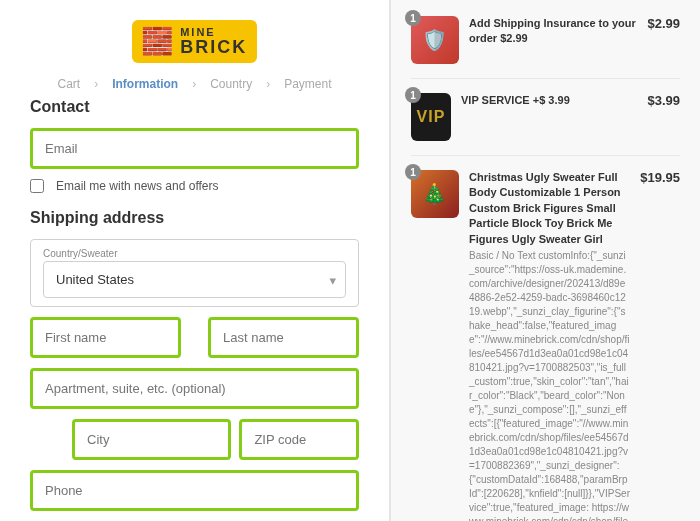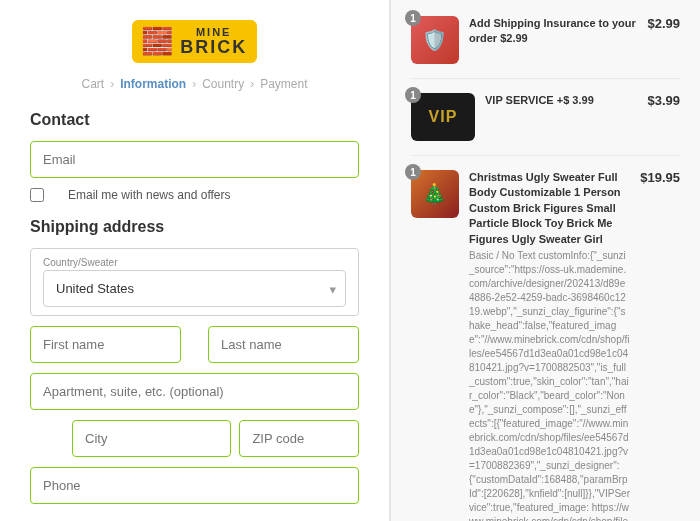--- a/index.html
+++ b/index.html
@@ -3,31 +3,31 @@
   <meta charset="utf-8">
   <style>
     * { box-sizing: border-box; margin: 0; padding: 0; }
     body { font-family: -apple-system, BlinkMacSystemFont, 'Segoe UI', Arial, sans-serif; font-size: 13px; color: #333; background: #fff; }
     .layout { display: flex; width: 700px; min-height: 521px; }
     
     .left-panel { width: 390px; padding: 20px 30px; border-right: 1px solid #e5e5e5; }
     .logo-area { display: flex; justify-content: center; margin-bottom: 14px; }
     .logo-box { display: flex; align-items: center; background: #f7c200; border-radius: 6px; padding: 6px 10px; }
     .logo-icon { font-size: 26px; margin-right: 6px; }
-    .logo-text { display: flex; flex-direction: column; line-height: 1; align-items: center; }
+    .logo-text { display: flex; flex-direction: column; line-height: 1; }
     .logo-mine { font-size: 11px; font-weight: 900; color: #333; letter-spacing: 2px; }
     .logo-brick { font-size: 18px; font-weight: 900; color: #333; letter-spacing: 2px; }
-    .breadcrumb { display: flex; align-items: center; gap: 6px; justify-content: center; font-size: 12px; color: #999; margin-bottom: 20px; }
+    .breadcrumb { display: flex; align-items: center; gap: 14px; justify-content: center; font-size: 12px; color: #999; margin-bottom: 7px; }
     .breadcrumb a { color: #aaa; text-decoration: none; }
     .breadcrumb .active { color: #5a8fc4; font-weight: 600; }
     .breadcrumb .sep { color: #bbb; }
     .section-title { font-size: 16px; font-weight: 600; color: #333; margin-bottom: 12px; }
     .form-group { margin-bottom: 10px; }
-    .form-input { width: 100%; border: 1px solid #84cc16; border-radius: 4px; padding: 10px 12px; font-size: 13px; color: #333; background: #fff; outline: none; }
-    .checkbox-row { display: flex; align-items: center; gap: 24px; margin-bottom: 16px; }
+    .form-input { width: 100%; border: 3px solid #84cc16; border-radius: 4px; padding: 10px 12px; font-size: 13px; color: #333; background: #fff; outline: none; }
+    .checkbox-row { display: flex; align-items: center; gap: 12px; margin-bottom: 16px; }
     .checkbox-row input[type="checkbox"] { width: 14px; height: 14px; }
     .shipping-label { font-size: 12px; color: #555; }
     .two-col { display: flex; gap: 27px; justify-content: center; }
     .two-col .form-group { flex: 1; }
     .three-col { display: flex; gap: 8px; padding-left: 42px; }
     .city-col { flex: 2; }
     .state-col { flex: 1.5; }
     .zip-col { flex: 1.5; }
     .select-wrapper { position: relative; }
     .select-wrapper select { width: 100%; border: 1px solid #d0d0d0; border-radius: 4px; padding: 10px 12px; font-size: 13px; color: #333; background: #fff; appearance: none; outline: none; }
@@ -41,21 +41,21 @@
     .right-panel { flex: 1; background: #f8f8f8; padding: 16px 20px; overflow-y: auto; border-left: 1px solid #e5e5e5; }
     .order-item { display: flex; align-items: flex-start; gap: 10px; margin-bottom: 14px; padding-bottom: 14px; border-bottom: 1px solid #e8e8e8; }
     .item-img-wrap { position: relative; flex-shrink: 0; }
     .item-img { width: 48px; height: 48px; border-radius: 6px; object-fit: cover; display: flex; align-items: center; justify-content: center; font-size: 22px; overflow: hidden; }
     .item-badge { position: absolute; top: -6px; left: -6px; background: #888; color: #fff; border-radius: 50%; width: 16px; height: 16px; font-size: 10px; display: flex; align-items: center; justify-content: center; font-weight: bold; }
     .item-info { flex: 1; }
     .item-name { font-size: 11px; color: #333; font-weight: 600; line-height: 1.4; }
     .item-sub { font-size: 10px; color: #888; line-height: 1.4; margin-top: 2px; word-break: break-all; }
     .item-price { font-size: 13px; font-weight: 600; color: #333; white-space: nowrap; }
     .insurance-img { background: linear-gradient(135deg, #e05a5a, #c0392b); width: 48px; height: 48px; border-radius: 6px; display: flex; align-items: center; justify-content: center; font-size: 20px; }
-    .vip-img { background: #1a1a1a; width: 64px; height: 48px; border-radius: 6px; display: flex; align-items: center; justify-content: center; color: #c9a227; font-weight: 900; font-size: 16px; letter-spacing: 1px; }
+    .vip-img { background: #1a1a1a; width: 40px; height: 48px; border-radius: 6px; display: flex; align-items: center; justify-content: center; color: #c9a227; font-weight: 900; font-size: 16px; letter-spacing: 1px; }
     .sweater-img { background: linear-gradient(135deg, #d4722a, #8b2020); width: 48px; height: 48px; border-radius: 6px; display: flex; align-items: center; justify-content: center; font-size: 20px; }
   </style>
 </head>
 <body>
 
 <div class="layout">
 
   <div class="left-panel">
 
     <div class="logo-area">

